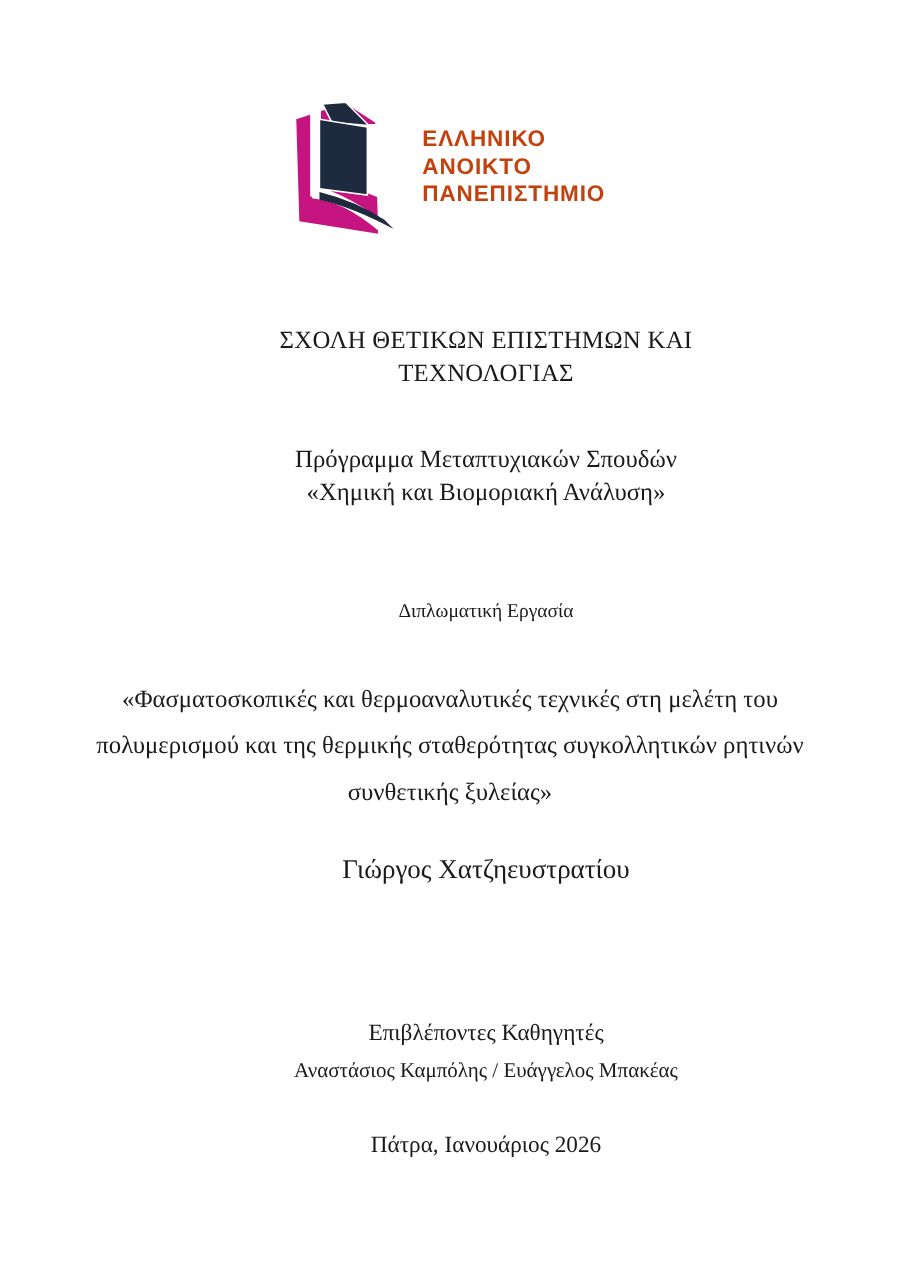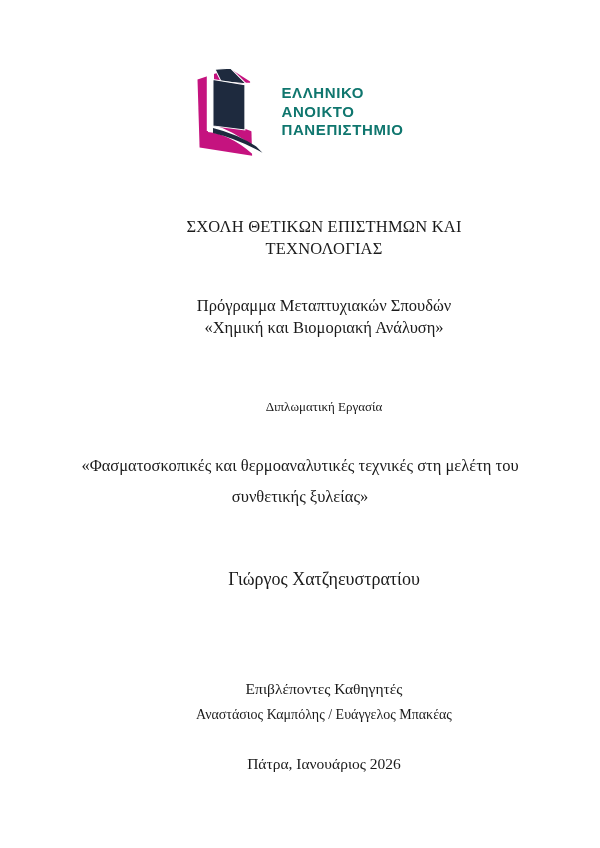--- a/index.html
+++ b/index.html
@@ -29,21 +29,21 @@
     align-items: center;
     gap: 17px;
   }
   .logo-graphic { width: 68px; height: 88px; display: block; }
   .logo-wordmark {
     font-family: "Liberation Sans", sans-serif;
     font-weight: bold;
     font-size: 15px;
     line-height: 18.5px;
     letter-spacing: 0.6px;
-    color: #0f766e;
+    color: #c2410c;
     text-align: left;
   }
   
   .school-heading {
     top: 216px;
     font-size: 16.5px;
     line-height: 22px;
     letter-spacing: 0.2px;
   }
   .program-block {
@@ -120,20 +120,21 @@
 
   <div class="centered-block program-block">
     <div>Πρόγραμμα Μεταπτυχιακών Σπουδών</div>
     <div>«Χημική και Βιομοριακή Ανάλυση»</div>
   </div>
 
   <div class="centered-block thesis-label">Διπλωματική Εργασία</div>
 
   <div class="centered-block thesis-title">
     <div>«Φασματοσκοπικές και θερμοαναλυτικές τεχνικές στη μελέτη του</div>
+    <div>πολυμερισμού και της θερμικής σταθερότητας συγκολλητικών ρητινών</div>
     <div>συνθετικής ξυλείας»</div>
   </div>
 
   <div class="centered-block author-name">Γιώργος Χατζηευστρατίου</div>
 
   <div class="centered-block supervisors-label">Επιβλέποντες Καθηγητές</div>
   <div class="centered-block supervisors-names">Αναστάσιος Καμπόλης / Ευάγγελος Μπακέας</div>
 
   <div class="centered-block place-date">Πάτρα, Ιανουάριος 2026</div>
 

